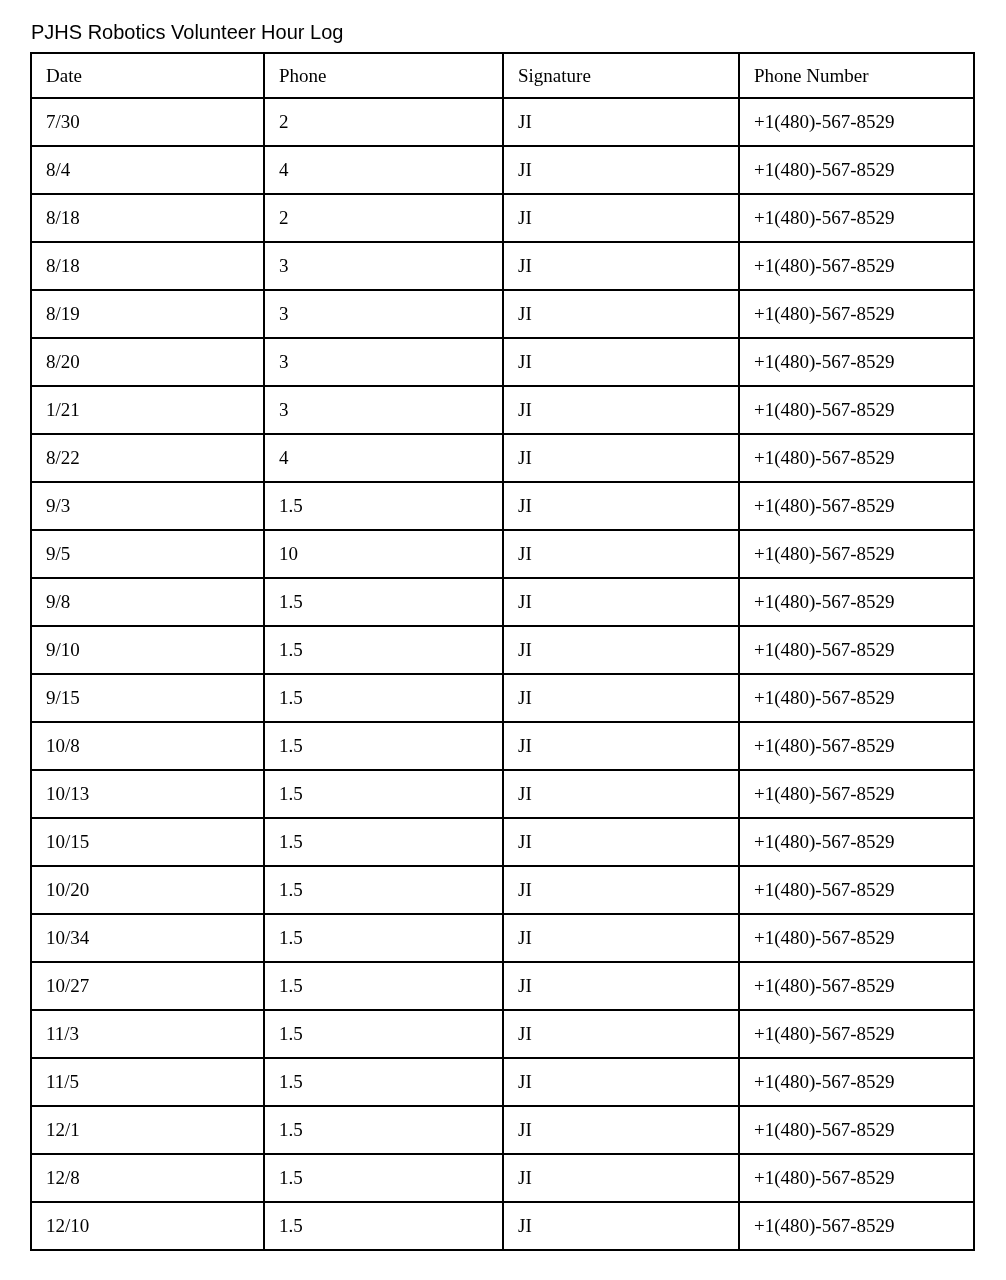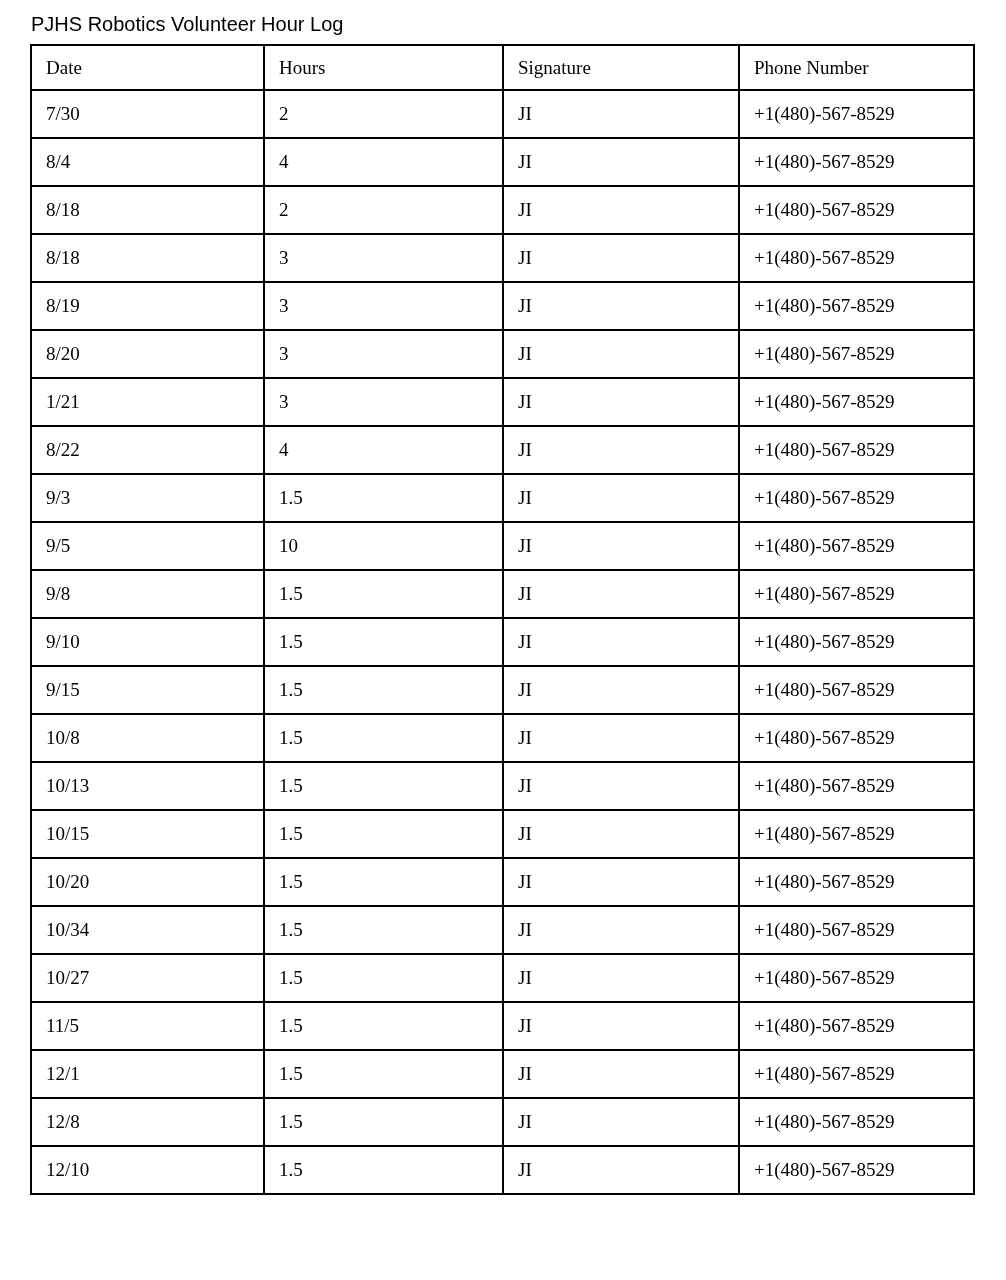--- a/index.html
+++ b/index.html
@@ -7,21 +7,21 @@
     margin: 0;
     padding: 0;
     background: #ffffff;
     font-family: "Liberation Sans", "DejaVu Sans", sans-serif;
     color: #000000;
   }
   .page {
     width: 1006px;
     height: 1280px;
     background: #ffffff;
-    padding: 12px 33px 0 30px;
+    padding: 20px 33px 0 30px;
   }
   .doc-title {
     font-size: 20px;
     line-height: 24px;
     font-weight: 400;
     margin: 0 0 8px 1px;
     color: #000000;
   }
   table.log-table {
     border-collapse: collapse;
@@ -56,21 +56,21 @@
   <table class="log-table">
     <colgroup>
       <col class="c-date">
       <col class="c-hours">
       <col class="c-signature">
       <col class="c-phone">
     </colgroup>
     <thead>
       <tr>
           <th>Date</th>
-          <th>Hours</th>
+          <th>Phone</th>
           <th>Signature</th>
           <th>Phone Number</th>
         </tr>
     </thead>
     <tbody>
         <tr>
           <td>7/30</td>
           <td>2</td>
           <td>JI</td>
           <td>+1(480)-567-8529</td>
@@ -172,20 +172,26 @@
           <td>+1(480)-567-8529</td>
         </tr>
         <tr>
           <td>10/34</td>
           <td>1.5</td>
           <td>JI</td>
           <td>+1(480)-567-8529</td>
         </tr>
         <tr>
           <td>10/27</td>
+          <td>1.5</td>
+          <td>JI</td>
+          <td>+1(480)-567-8529</td>
+        </tr>
+        <tr>
+          <td>11/3</td>
           <td>1.5</td>
           <td>JI</td>
           <td>+1(480)-567-8529</td>
         </tr>
         <tr>
           <td>11/5</td>
           <td>1.5</td>
           <td>JI</td>
           <td>+1(480)-567-8529</td>
         </tr>

